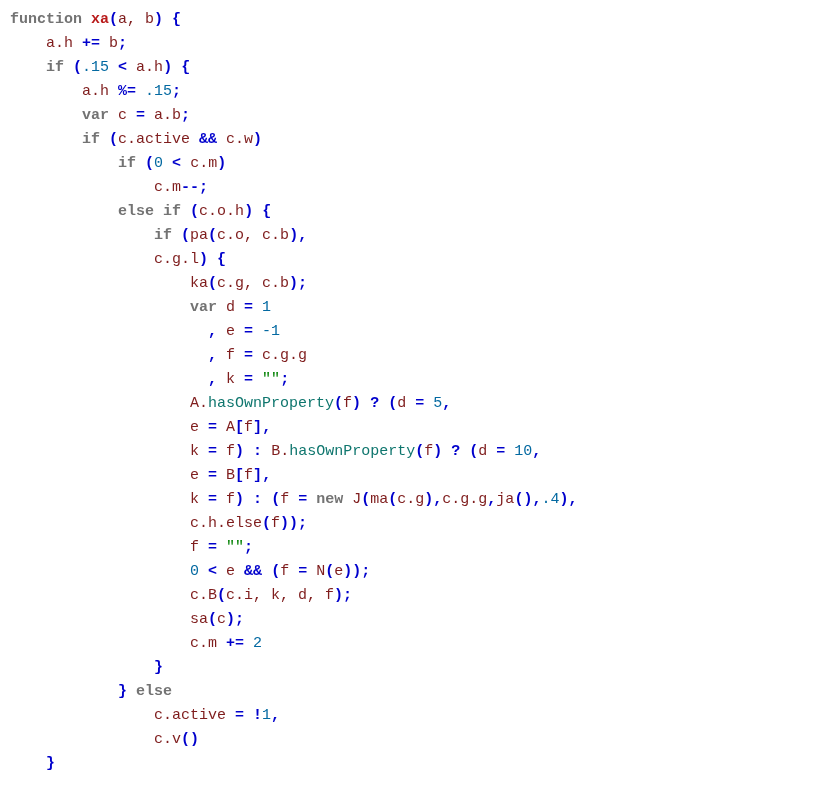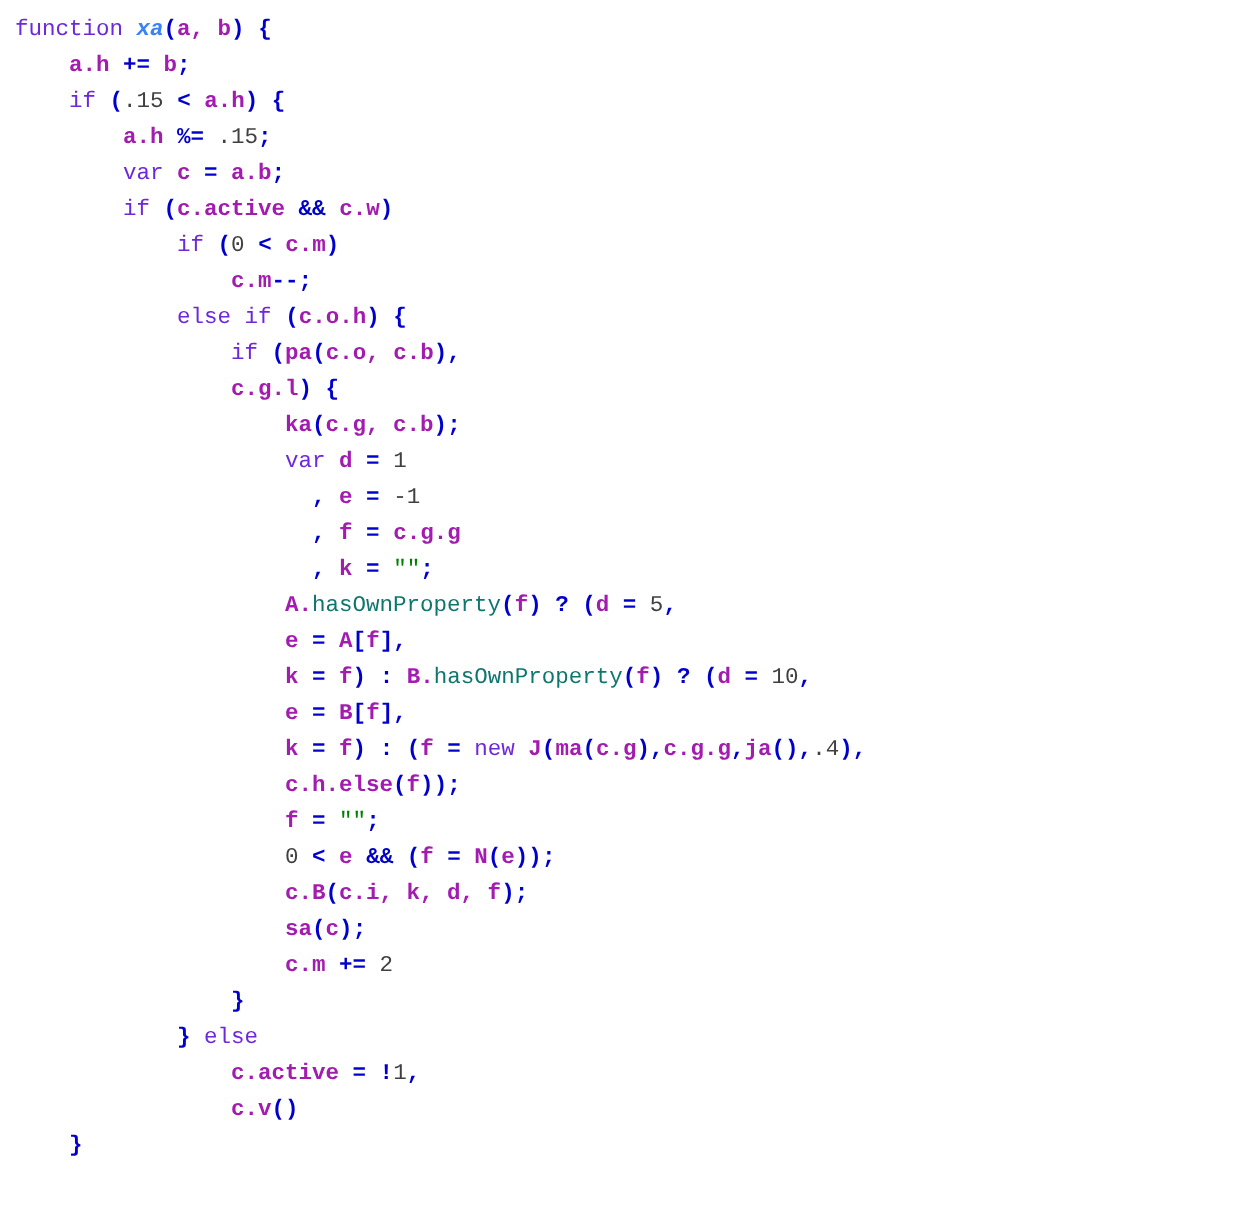--- a/index.html
+++ b/index.html
@@ -9,26 +9,26 @@
   }
   pre.code {
     font-family: "Courier New", Courier, monospace;
     font-size: 15px;
     line-height: 1.6;
     margin: 0;
     padding: 8px 10px;
     white-space: pre;
     color: #000000;
   }
-  .kw   { color: #6d28d9; font-weight: normal; }   
+  .kw   { color: #737373; font-weight: bold; }   
   .op   { color: #0000cc; font-weight: bold; }   
-  .fnid { color: #3b82f6; font-weight: bold; font-style: italic; }   
-  .call { color: #a21caf; font-weight: bold; }                      
+  .fnid { color: #b91c1c; font-weight: bold; }   
+  .call { color: #7f1d1d; }                      
   .prop { color: #0f766e; }                      
-  .num  { color: #404040; }                      
+  .num  { color: #0369a1; }                      
   .str  { color: #008000; }                      
 </style>
 </head>
 <body>
 
 <pre class="code"><span class="kw">function</span> <span class="fnid">xa</span><span class="op">(</span><span class="call">a, b</span><span class="op">)</span> <span class="op">{</span>
     <span class="call">a.h </span><span class="op">+=</span><span class="call"> b</span><span class="op">;</span>
     <span class="kw">if</span> <span class="op">(</span><span class="num">.15</span> <span class="op">&lt;</span><span class="call"> a.h</span><span class="op">)</span> <span class="op">{</span>
         <span class="call">a.h </span><span class="op">%=</span><span class="num"> .15</span><span class="op">;</span>
         <span class="kw">var</span><span class="call"> c </span><span class="op">=</span><span class="call"> a.b</span><span class="op">;</span>

